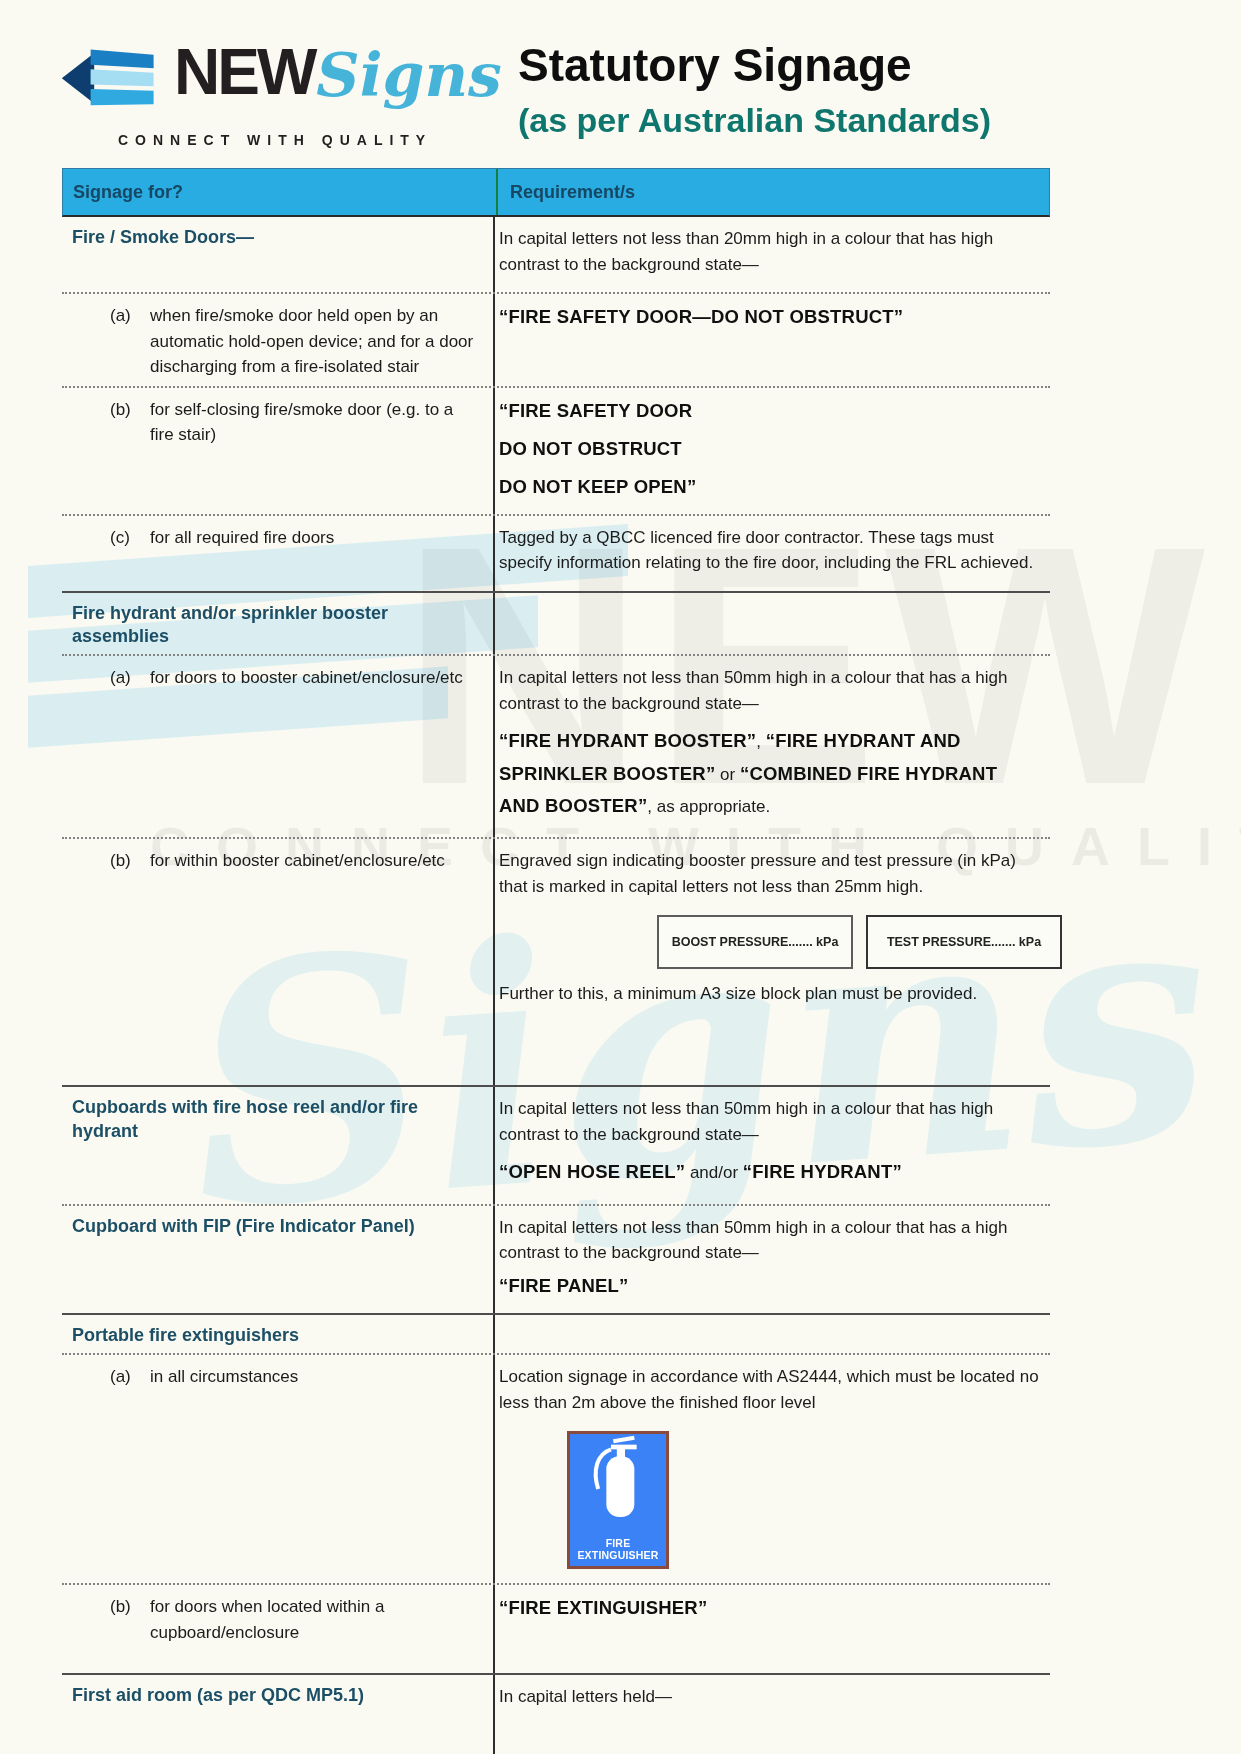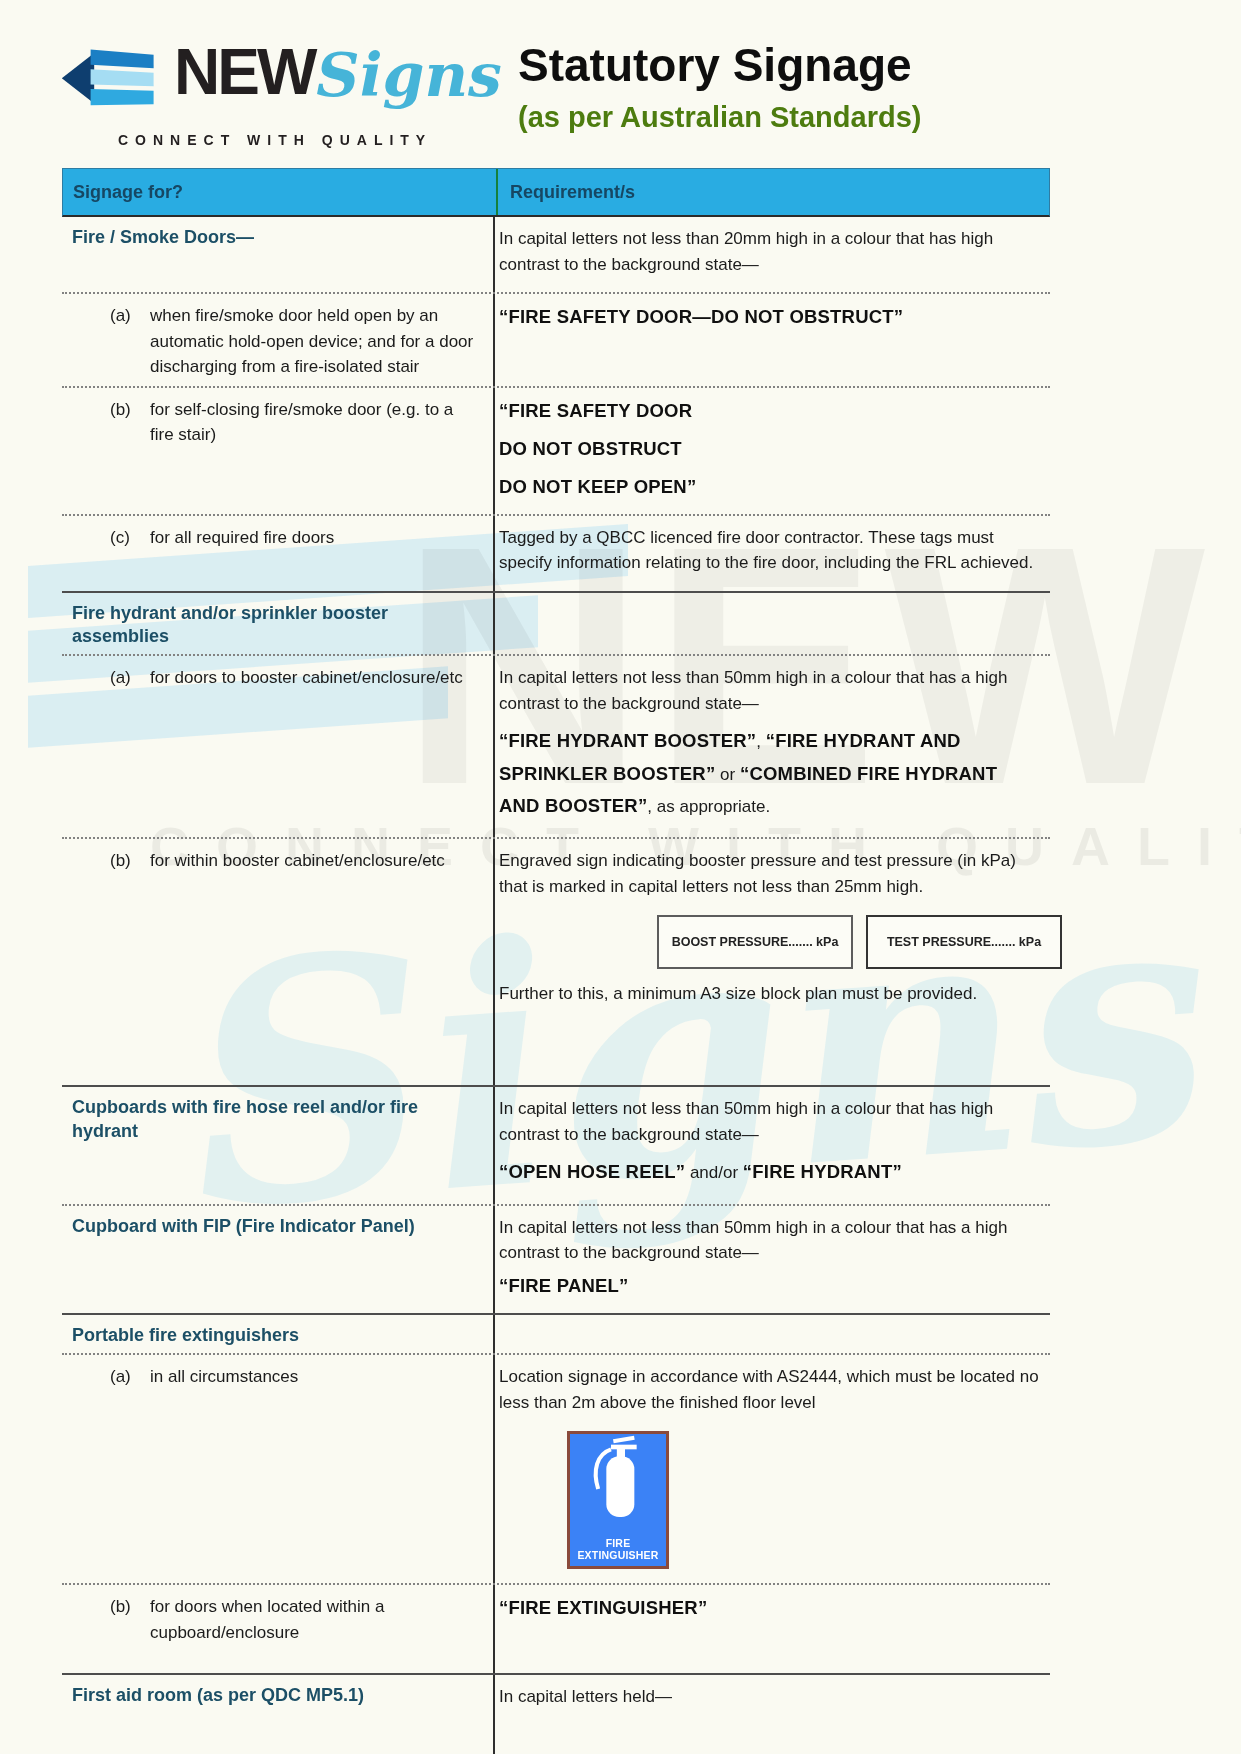--- a/index.html
+++ b/index.html
@@ -21,21 +21,21 @@
   .hdr{position:absolute;left:60px;top:34px;right:40px;z-index:2;display:flex;}
   .logo{width:400px;}
   .logo-row{display:flex;align-items:flex-start;}
   .logo-icon{margin-right:6px;}
   .logo-new{font-size:64px;font-weight:900;letter-spacing:-3px;color:#231f20;line-height:0.95;margin-top:8px;}
   .logo-script{font-family:"DejaVu Serif",serif;font-style:italic;font-weight:700;font-size:60px;
                color:#46b4d8;line-height:0.9;margin-left:2px;margin-top:14px;}
   .logo-tag{font-size:14px;font-weight:700;letter-spacing:7px;color:#231f20;margin:2px 0 0 58px;}
   .titleblock{margin-left:58px;padding-top:6px;}
   .title-main{font-size:46px;font-weight:800;color:#0e0e0e;line-height:1.1;}
-  .title-sub{font-size:29px;font-weight:700;color:#4d7c0f;margin-top:10px;}
+  .title-sub{font-size:34px;font-weight:700;color:#0f766e;margin-top:10px;}
 
   
   .stable{position:absolute;left:62px;top:168px;width:988px;z-index:1;border-bottom:2.5px solid #4d4d4d;}
   .thead{display:grid;grid-template-columns:433px 555px;background:#29ace2;
          border:1.5px solid #2e7ca3;border-bottom:2px solid #2b2b2b;height:49px;box-sizing:border-box;}
   .hc{font-size:18px;font-weight:700;color:#164763;display:flex;align-items:center;padding-left:10px;}
   .hc2{border-left:2px solid #15803d;padding-left:12px;}
 
   .trow{display:grid;grid-template-columns:433px 555px;box-sizing:border-box;}
   .cl{border-right:2px solid #2e2e2e;padding:9px 10px 6px 10px;box-sizing:border-box;}

